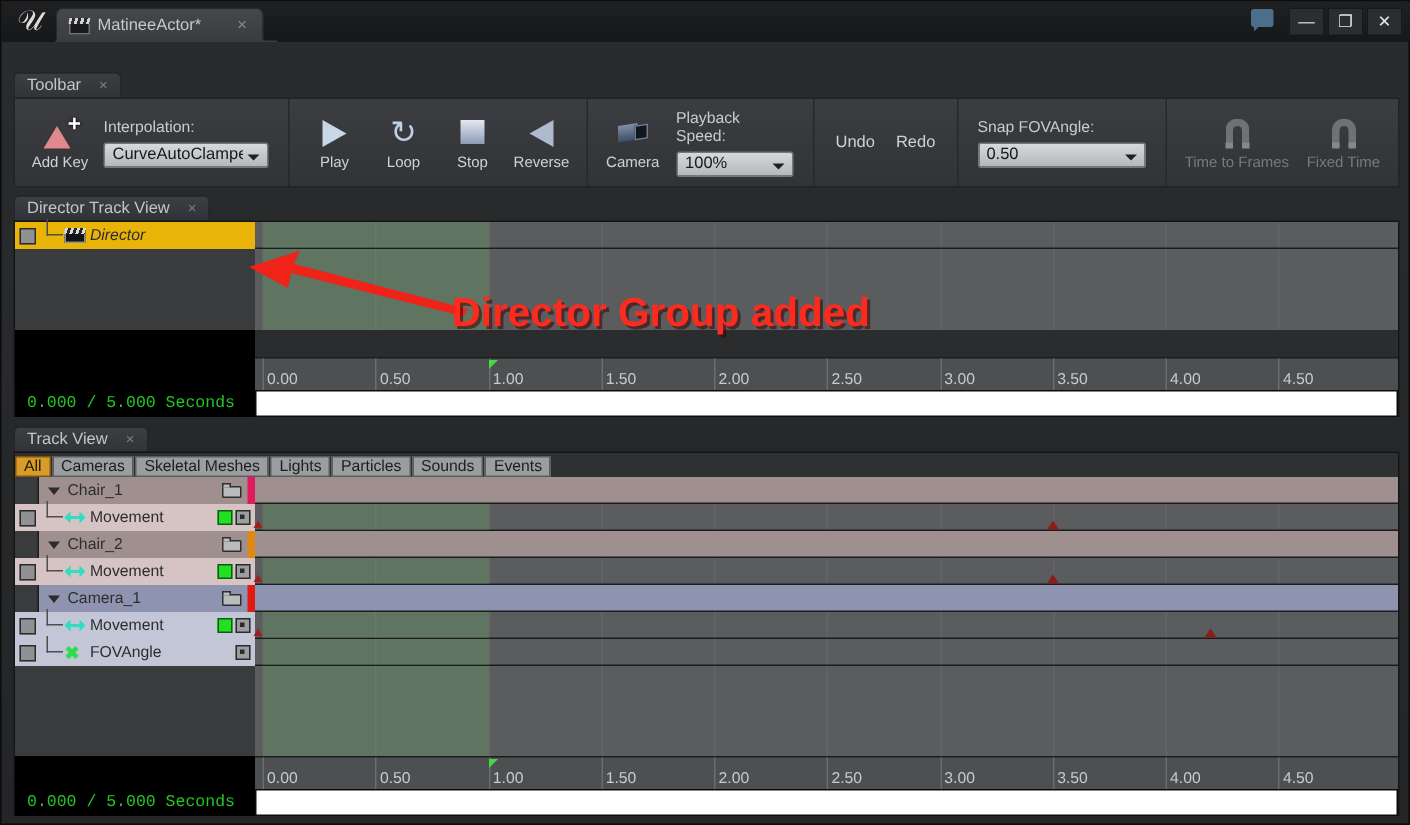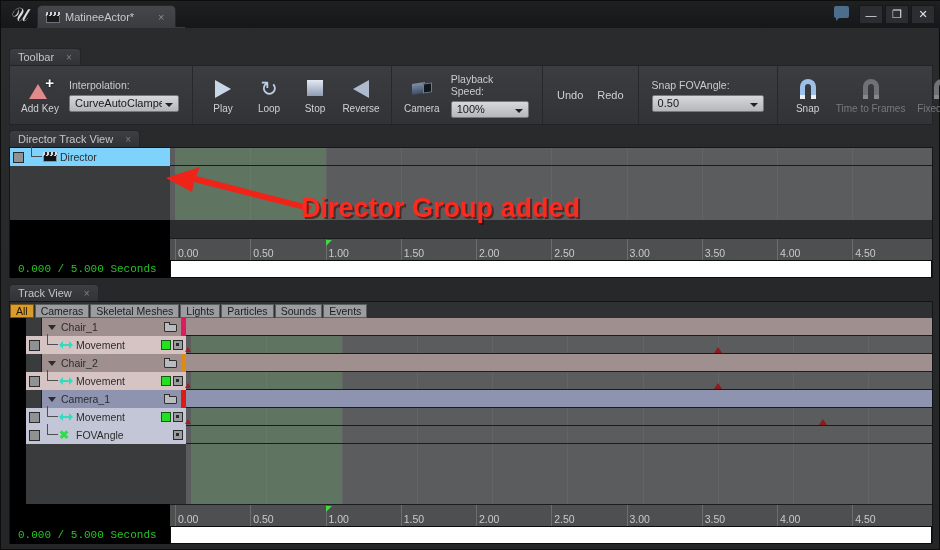--- a/index.html
+++ b/index.html
@@ -274,24 +274,20 @@
       <div class="tb-field">
         <span class="cap">Snap FOVAngle:</span>
         <div class="combo" style="width:112px;">
           <span class="cv">0.50</span>
           <span class="arw"></span>
         </div>
       </div>
     </div>
 
     <div class="tb-sec">
-      <div class="tb-btn">
-        <span class="ico-magnet"></span>
-        <span class="lbl">Snap</span>
-      </div>
       <div class="tb-btn dim" style="width:80px;">
         <span class="ico-magnet g"></span>
         <span class="lbl">Time to Frames</span>
       </div>
       <div class="tb-btn dim" style="width:62px;">
         <span class="ico-magnet g"></span>
         <span class="lbl">Fixed Time</span>
       </div>
     </div>
 
@@ -299,21 +295,21 @@
 
   <div class="panel-tab" style="left:8px;top:129px;">
     <span class="pt-label">Director Track View</span>
     <span class="pt-close">×</span>
   </div>
 
   <div class="panel" style="left:8px;top:146px;width:924px;height:131px;">
     <div class="black-left" style="top:0;bottom:0;"></div>
     <div id="dir-rows" style="position:absolute;left:0;top:0;right:0;height:90px;">
         <div class="trk-row">
-          <div class="trk-left" style="background:#7dd3fc;">
+          <div class="trk-left" style="background:#eab308;font-style:italic;">
             <div class="chk"></div>
             <div class="elbow"></div>
             <span class="mi mi-slate"></span>
             <div class="trk-name">Director</div>
             <div class="trk-icons"></div>
           </div>
           <div class="lane lane-trk" style="margin-left: 160px;">
             <div class="lane-green" style="left: 5px; width: 150.5px;"></div>
             <div class="vgrid" style="left: 80.25px;"></div>
             <div class="vgrid" style="left: 155.5px;"></div>
@@ -378,21 +374,21 @@
     <div class="black-left" style="top:0;bottom:0;"></div>
     <div class="filterbar" id="filterbar">
         <div class="fbtn sel">All</div>
         <div class="fbtn">Cameras</div>
         <div class="fbtn">Skeletal Meshes</div>
         <div class="fbtn">Lights</div>
         <div class="fbtn">Particles</div>
         <div class="fbtn">Sounds</div>
         <div class="fbtn">Events</div>
       </div>
-    <div id="tv-rows" style="position:absolute;left:0;top:16px;right:0;height:186px;padding-left:16px;">
+    <div id="tv-rows" style="position:absolute;left:0;top:16px;right:0;height:186px;">
         <div class="grp-row">
           <div class="grp-left" style="background:#a08f8f;">
             <div class="grp-gutter"></div>
             <div class="tri"></div>
             <div class="grp-name">Chair_1</div>
             <div class="folder"></div>
             <div class="grp-color" style="background:#e01a5e;"></div>
           </div>
           <div class="lane lane-grp" style="margin-left:160px;background:#a08f8f;"></div>
         </div>

